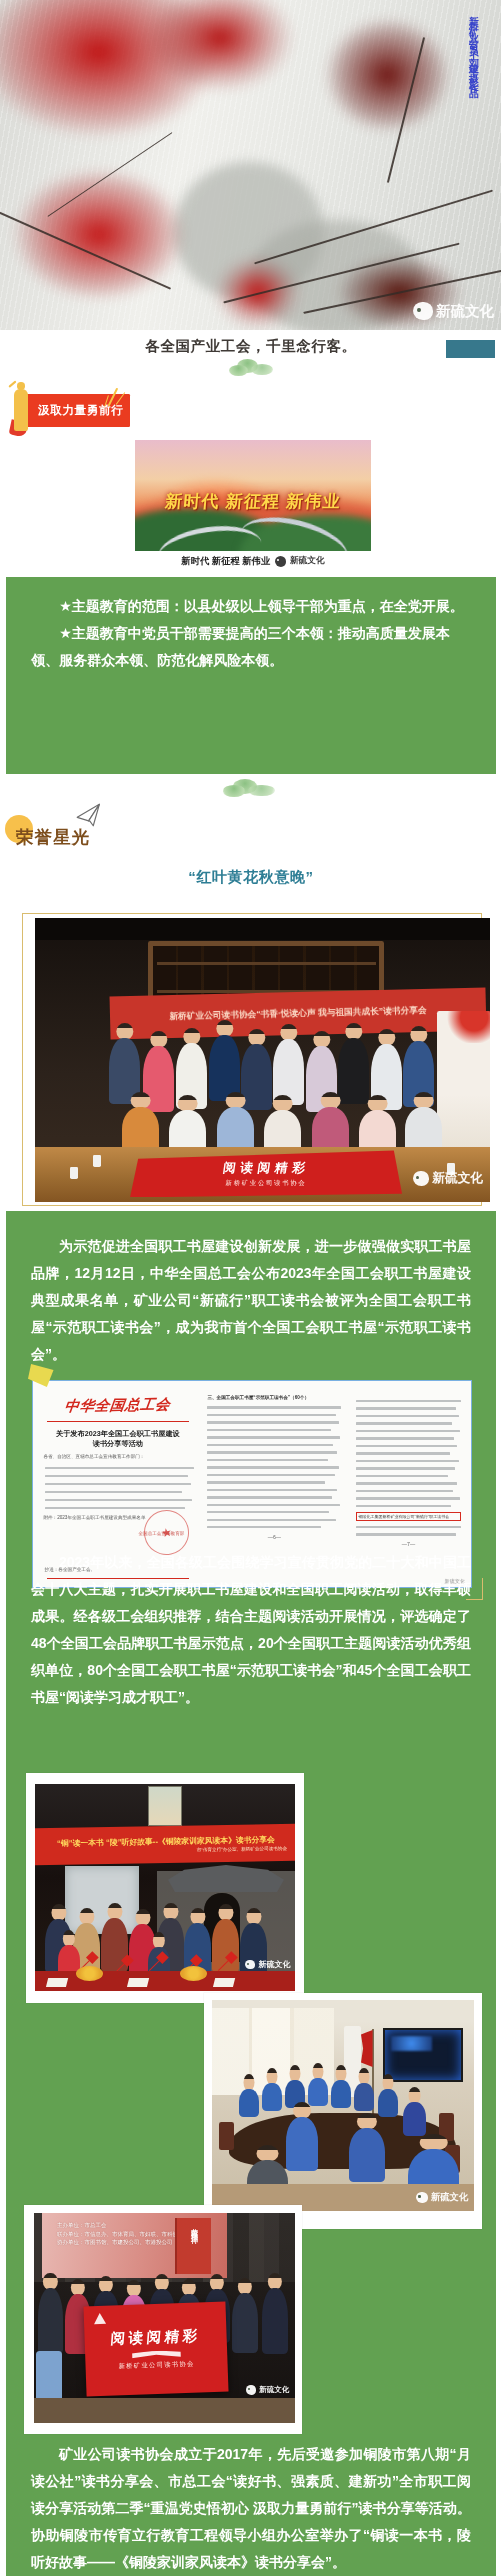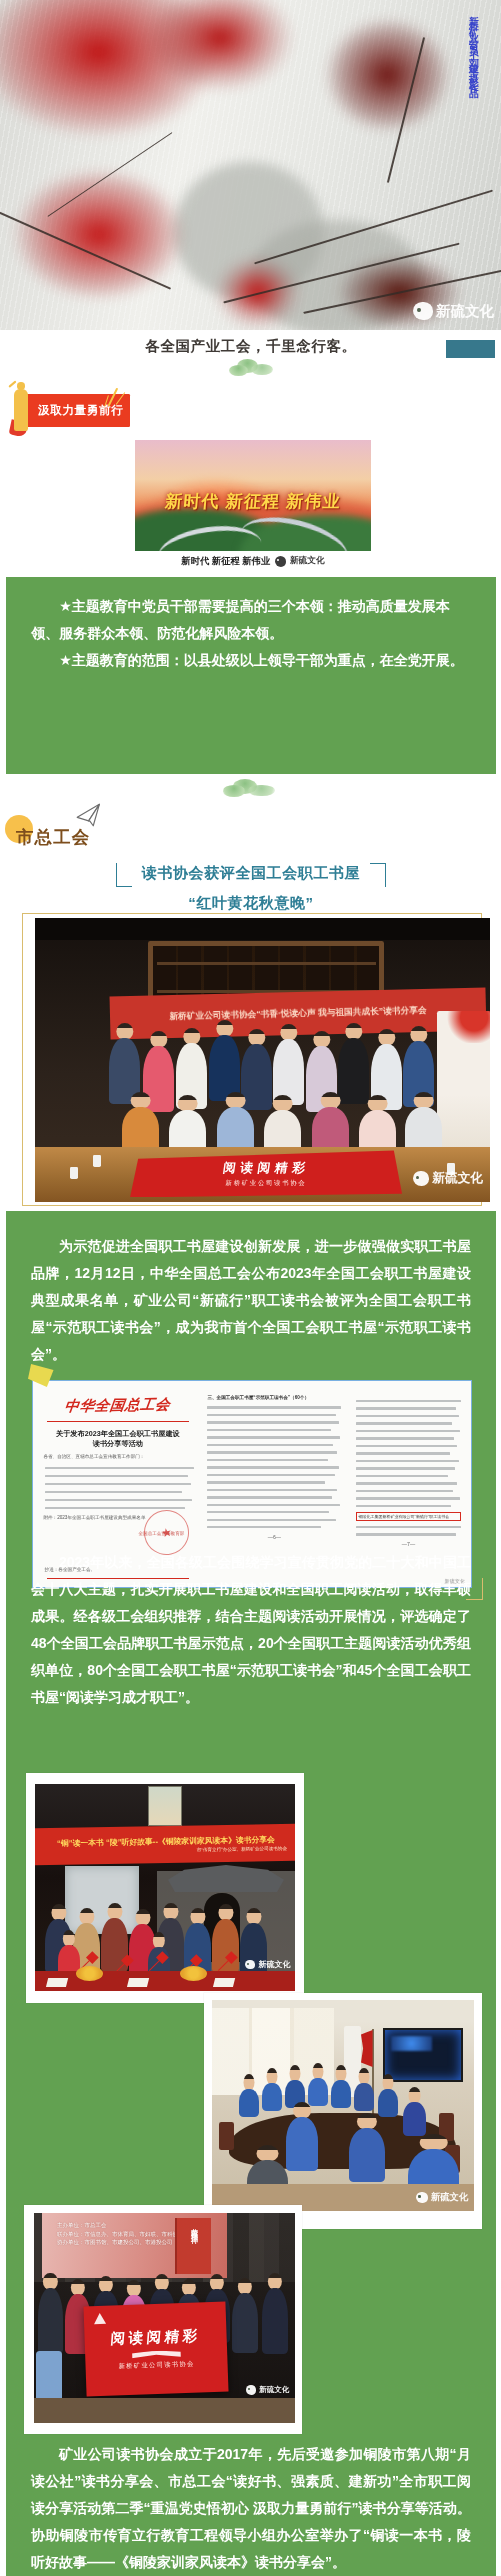--- a/index.html
+++ b/index.html
@@ -307,46 +307,41 @@
     <span class="t1">新时代 新征程 新伟业</span>
     <span class="wm dark" style="font-size:8.7px;">
       <span class="wicon" style="width:11.6px;height:11px;"></span>
       <span>新硫文化</span>
     </span>
   </div>
 </div>
 
 <div class="abs green g1">
   <div class="gtext" style="position:absolute;left:25.5px;top:16px;width:440px;">
+    <p>★主题教育的范围：以县处级以上领导干部为重点，在全党开展。</p>
     <p>★主题教育中党员干部需要提高的三个本领：推动高质量发展本领、服务群众本领、防范化解风险本领。</p>
-    <p>★主题教育的范围：以县处级以上领导干部为重点，在全党开展。</p>
   </div>
 </div>
 
 <div class="abs cloud" style="left:223px;top:779px;width:53px;height:18.5px;">
   <i class="c1"></i>
     <i class="c2"></i>
     <i class="c3"></i>
 </div>
 
 <div class="abs honor-circle"></div>
-<div class="abs honor-label">市总工会</div>
+<div class="abs honor-label">荣誉星光</div>
 <svg class="abs plane" width="29" height="27" viewBox="0 0 50 46">
   <g fill="#fff" stroke="#6d6d6d" stroke-width="2" stroke-linejoin="round" transform="rotate(-12 25 23)">
     <polygon points="4,20 46,6 22,30"></polygon>
     <polygon points="22,30 46,6 28,40 24,31"></polygon>
   </g>
 </svg>
 
 <div class="abs sec-title">
-  <span class="wrap">
-    <span class="corner lb"></span>
-    <span class="corner rt"></span>
-    <span class="l1">读书协会获评全国工会职工书屋</span>
-  </span>
   <div class="l2">“红叶黄花秋意晚”</div>
 </div>
 
 <div class="abs goldframe gp-frame"></div>
 <div class="abs scene gp">
   <div class="beam"></div>
   <div class="shelf"></div>
   <div class="banner-red">
     <span>新桥矿业公司读书协会“书香·悦读心声 我与祖国共成长”读书分享会</span>
   </div>

